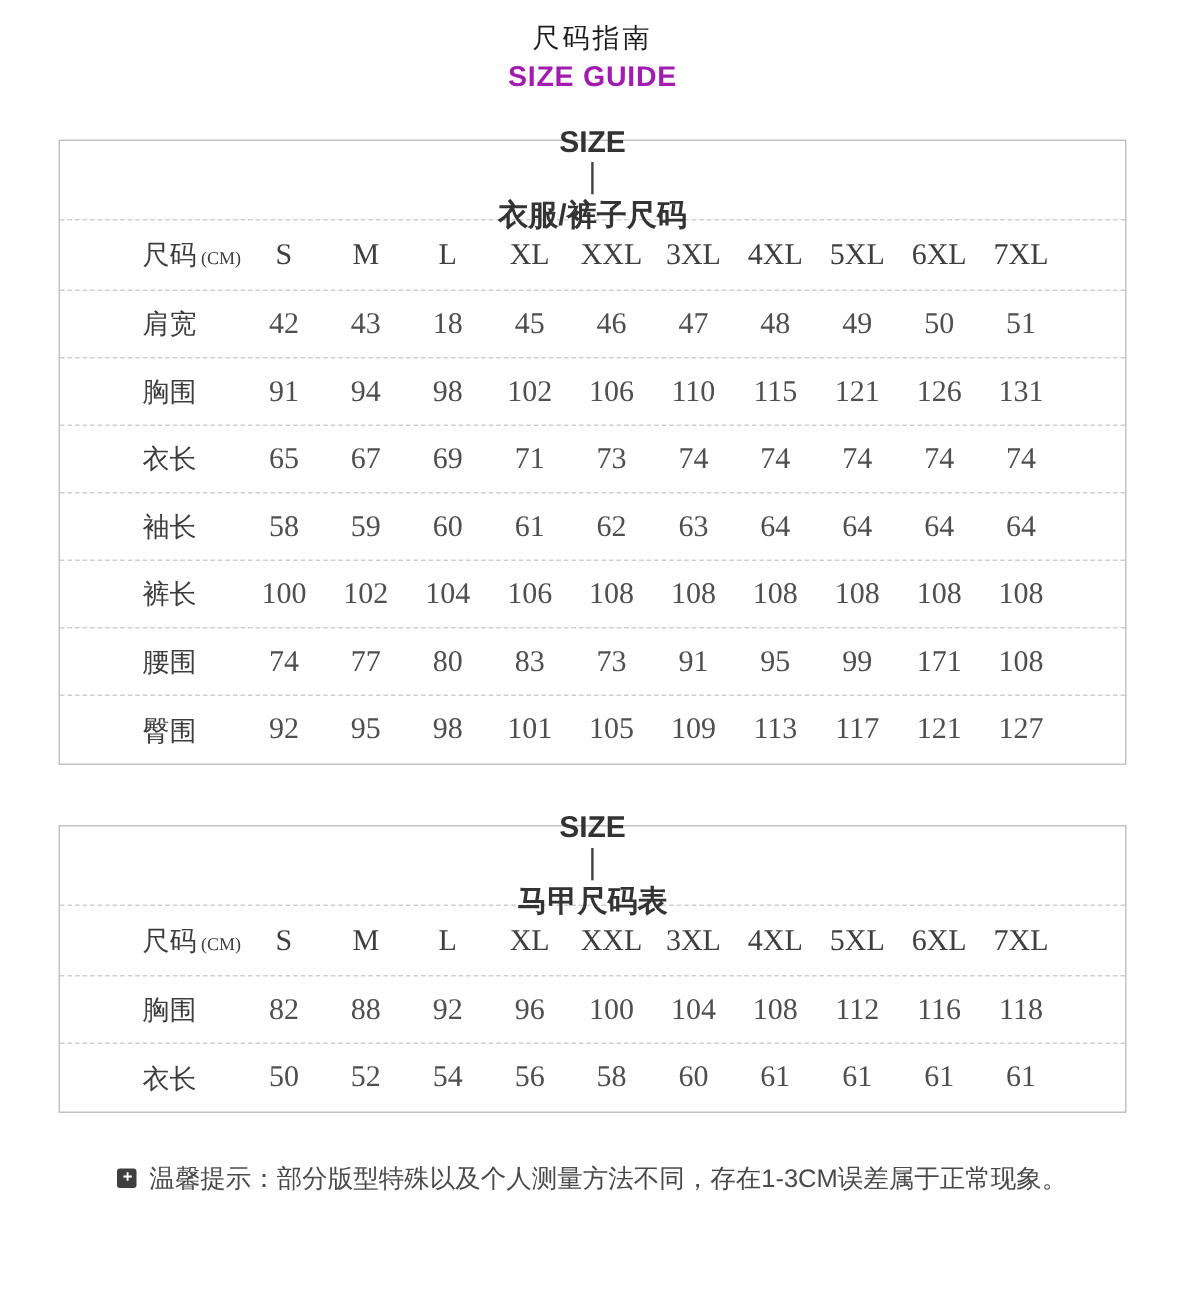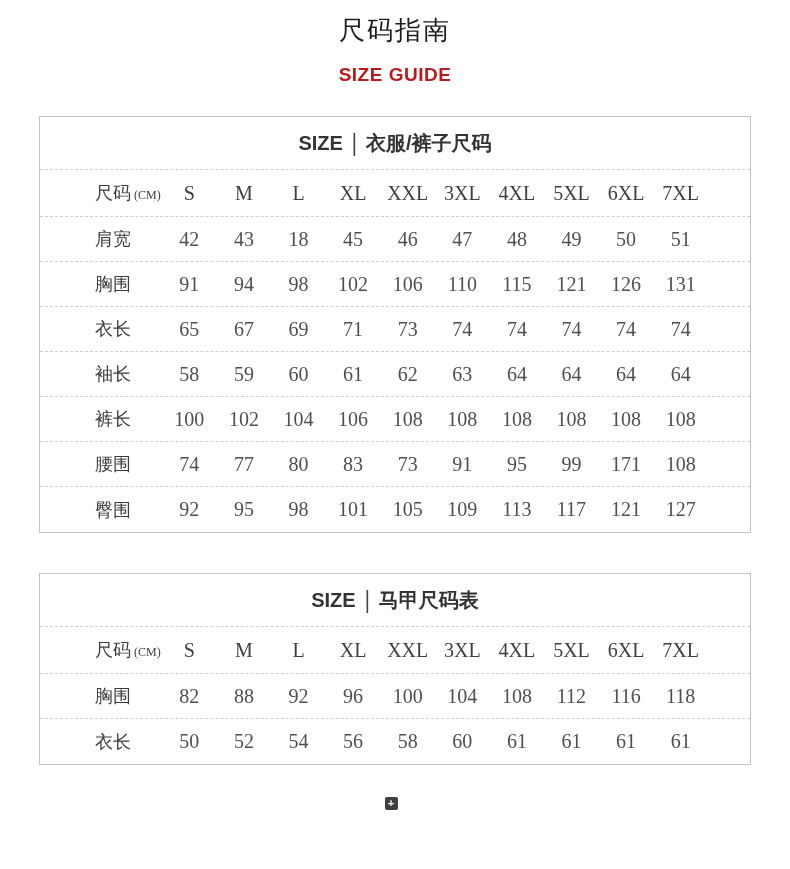--- a/index.html
+++ b/index.html
@@ -10,31 +10,31 @@
     background: #ffffff;
     font-family: "Liberation Sans", sans-serif;
     color: #333;
     overflow: hidden;
   }
 
   
   .page-header { text-align: center; padding-top: 13px; }
   .page-title {
     margin: 0;
-    font-size: 26px;
+    font-size: 18px;
     font-weight: 500;
     letter-spacing: 2px;
     color: #1c1c1c;
   }
   .page-subtitle {
-    margin: 16px 0 0 0;
+    margin: 4px 0 0 0;
     font-size: 19px;
     font-weight: 700;
     letter-spacing: 0.5px;
-    color: #b91c1c;
+    color: #a21caf;
   }
 
   
   .size-table {
     width: 712px;
     margin: 0 auto;
     border: 1px solid #c3c3c3;
     background: #fff;
   }
   .size-table.first { margin-top: 30px; }
@@ -42,20 +42,21 @@
 
   .table-title {
     height: 53px;
     display: flex;
     align-items: center;
     justify-content: center;
     font-size: 20px;
     font-weight: 600;
     color: #333;
     border-bottom: 1px dashed #cfcfcf;
+    flex-direction: column;
   }
   .title-sep { font-weight: 300; margin: 0 9px; transform: scaleY(1.15); color: #444; }
 
   .t-row {
     display: grid;
     grid-template-columns: 122px repeat(10, 1fr);
     align-items: center;
     height: 45px;
     padding-right: 42px;
     border-bottom: 1px dashed #cfcfcf;
@@ -271,15 +272,16 @@
         <div class="cell-val">60</div>
         <div class="cell-val">61</div>
         <div class="cell-val">61</div>
         <div class="cell-val">61</div>
         <div class="cell-val">61</div>
       </div>
     </section>
 
   <footer class="footer-note">
     <span class="note-icon">+</span>
+    <span>温馨提示：部分版型特殊以及个人测量方法不同，存在1-3CM误差属于正常现象。</span>
   </footer>
 
 </div>
 
 </body></html>

